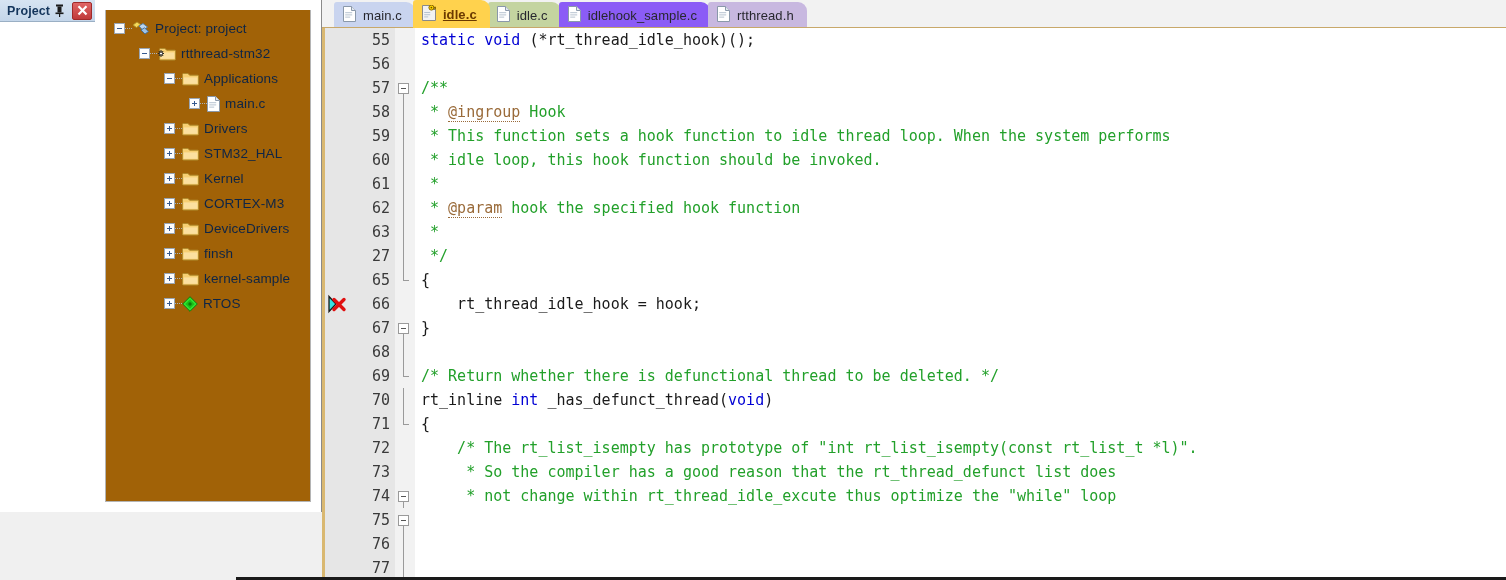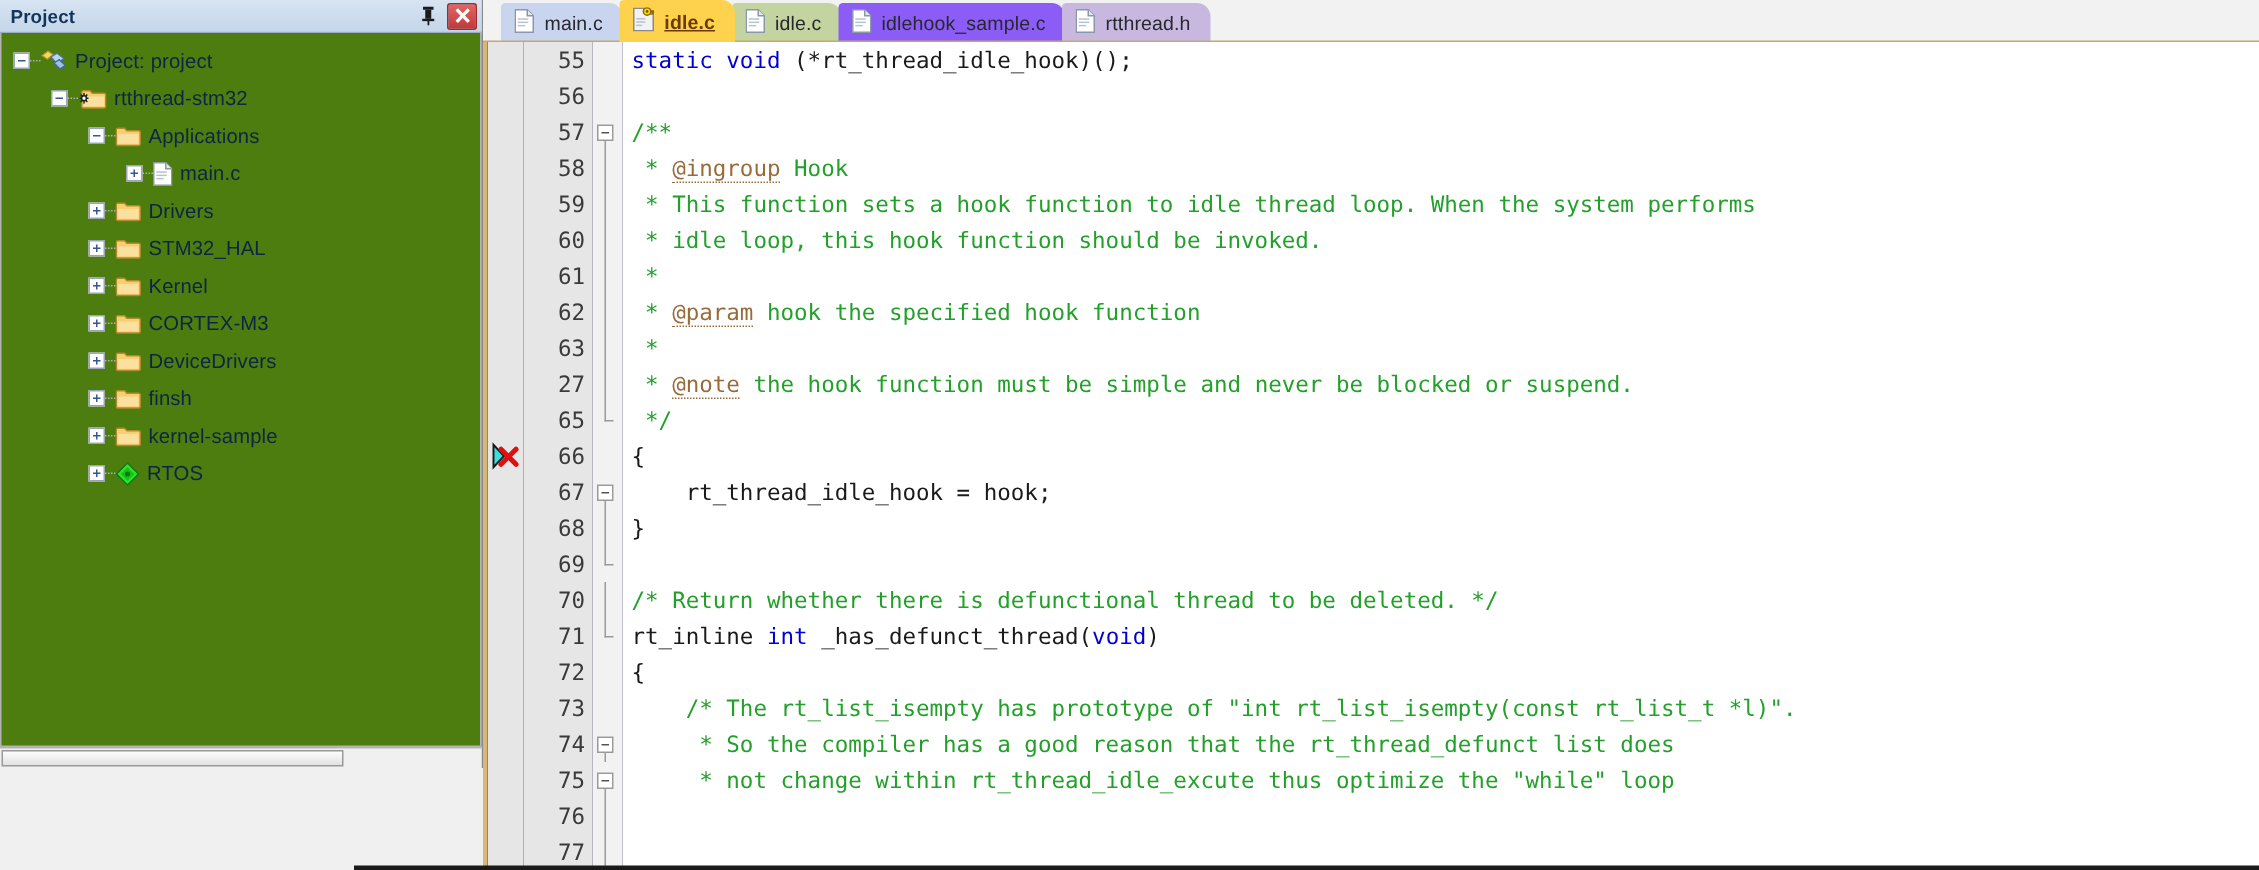--- a/index.html
+++ b/index.html
@@ -15,21 +15,20 @@
     width: 1506px; height: 580px;
     display: flex;
     background: #f0f0f0;
   }
 
   
   #project-panel {
     width: 322px;
     height: 512px;
     display: flex;
-    flex-direction: column;
     background: #ffffff;
     border-right: 1px solid #8a8a8a;
     position: relative;
   }
   .panel-titlebar {
     height: 22px;
     background: linear-gradient(to bottom, #d7e4f2 0%, #c4d6ea 100%);
     border-bottom: 1px solid #9aafc4;
     display: flex;
     align-items: center;
@@ -56,24 +55,24 @@
     border: 1px solid #a02a2a;
     border-radius: 2px;
     display: flex; align-items: center; justify-content: center;
     margin-left: 3px;
     cursor: pointer;
   }
   .close-btn svg { display:block; }
 
   .tree-outer {
     flex: 1;
-    background: #4d7c0f;
+    background: #a16207;
     border: 1px solid #b4b4b4;
     border-top: none;
-    margin: 0;
+    margin: 10px;
     overflow: hidden;
     position: relative;
     text-align: right;
   }
   .tree {
     padding: 6px 0 0 0;
     font-size: 13px;
     color: #10264a;
   }
   .tree-row {
@@ -650,21 +649,20 @@
       <div id="code-text">
           <div class="code-line"><span class="kw">static void </span><span class="plain">(*rt_thread_idle_hook)();</span></div>
           <div class="code-line">&nbsp;</div>
           <div class="code-line"><span class="cmt">/**</span></div>
           <div class="code-line"><span class="cmt"> * </span><span class="dox">@ingroup</span><span class="cmt"> Hook</span></div>
           <div class="code-line"><span class="cmt"> * This function sets a hook function to idle thread loop. When the system performs</span></div>
           <div class="code-line"><span class="cmt"> * idle loop, this hook function should be invoked.</span></div>
           <div class="code-line"><span class="cmt"> *</span></div>
           <div class="code-line"><span class="cmt"> * </span><span class="dox">@param</span><span class="cmt"> hook the specified hook function</span></div>
           <div class="code-line"><span class="cmt"> *</span></div>
-          <div class="code-line"><span class="cmt"> * </span><span class="dox">@note</span><span class="cmt"> the hook function must be simple and never be blocked or suspend.</span></div>
           <div class="code-line"><span class="cmt"> */</span></div>
           <div class="code-line"><span class="plain">{</span></div>
           <div class="code-line"><span class="plain">    rt_thread_idle_hook = hook;</span></div>
           <div class="code-line"><span class="plain">}</span></div>
           <div class="code-line">&nbsp;</div>
           <div class="code-line"><span class="cmt">/* Return whether there is defunctional thread to be deleted. */</span></div>
           <div class="code-line"><span class="plain">rt_inline </span><span class="kw">int</span><span class="plain"> _has_defunct_thread(</span><span class="kw">void</span><span class="plain">)</span></div>
           <div class="code-line"><span class="plain">{</span></div>
           <div class="code-line"><span class="cmt">    /* The rt_list_isempty has prototype of "int rt_list_isempty(const rt_list_t *l)".</span></div>
           <div class="code-line"><span class="cmt">     * So the compiler has a good reason that the rt_thread_defunct list does</span></div>

